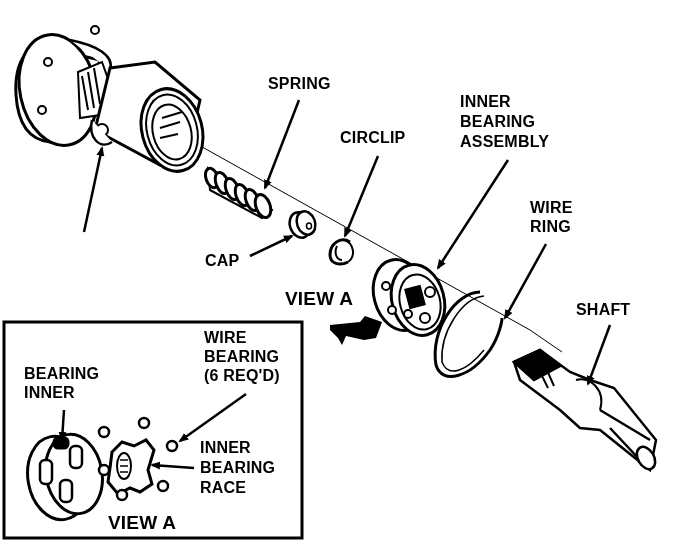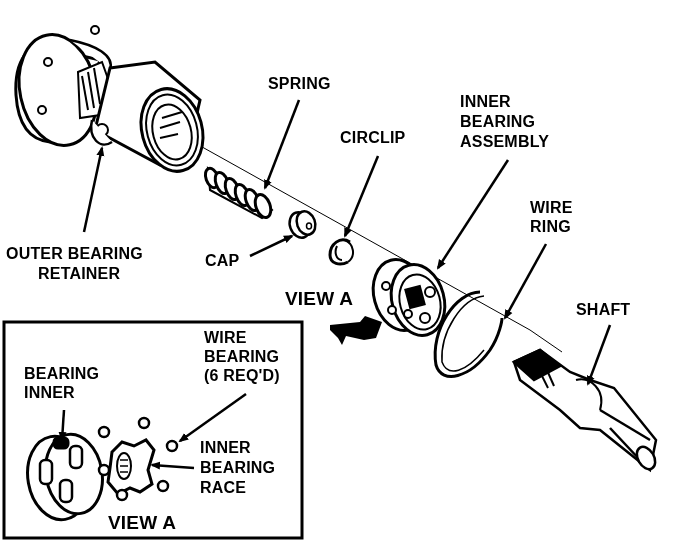--- a/index.html
+++ b/index.html
@@ -163,22 +163,20 @@
 </svg>
 
 <div class="lbl" style="left:268px; top:74px;">SPRING</div>
 <div class="lbl" style="left:340px; top:128px;">CIRCLIP</div>
 <div class="lbl" style="left:460px; top:92px;">INNER</div>
 <div class="lbl" style="left:460px; top:112px;">BEARING</div>
 <div class="lbl" style="left:460px; top:132px;">ASSEMBLY</div>
 <div class="lbl" style="left:530px; top:198px;">WIRE</div>
 <div class="lbl" style="left:530px; top:217px;">RING</div>
 <div class="lbl" style="left:576px; top:300px;">SHAFT</div>
-<div class="lbl" style="left:6px; top:244px;">OUTER BEARING</div>
-<div class="lbl" style="left:38px; top:264px;">RETAINER</div>
 <div class="lbl" style="left:205px; top:251px;">CAP</div>
 <div class="lbl big" style="left:285px; top:288px;">VIEW A</div>
 
 <div class="lbl" style="left:204px; top:328px;">WIRE</div>
 <div class="lbl" style="left:204px; top:347px;">BEARING</div>
 <div class="lbl" style="left:204px; top:366px;">(6 REQ'D)</div>
 <div class="lbl" style="left:24px; top:364px;">BEARING</div>
 <div class="lbl" style="left:24px; top:383px;">INNER</div>
 <div class="lbl" style="left:200px; top:438px;">INNER</div>
 <div class="lbl" style="left:200px; top:458px;">BEARING</div>

